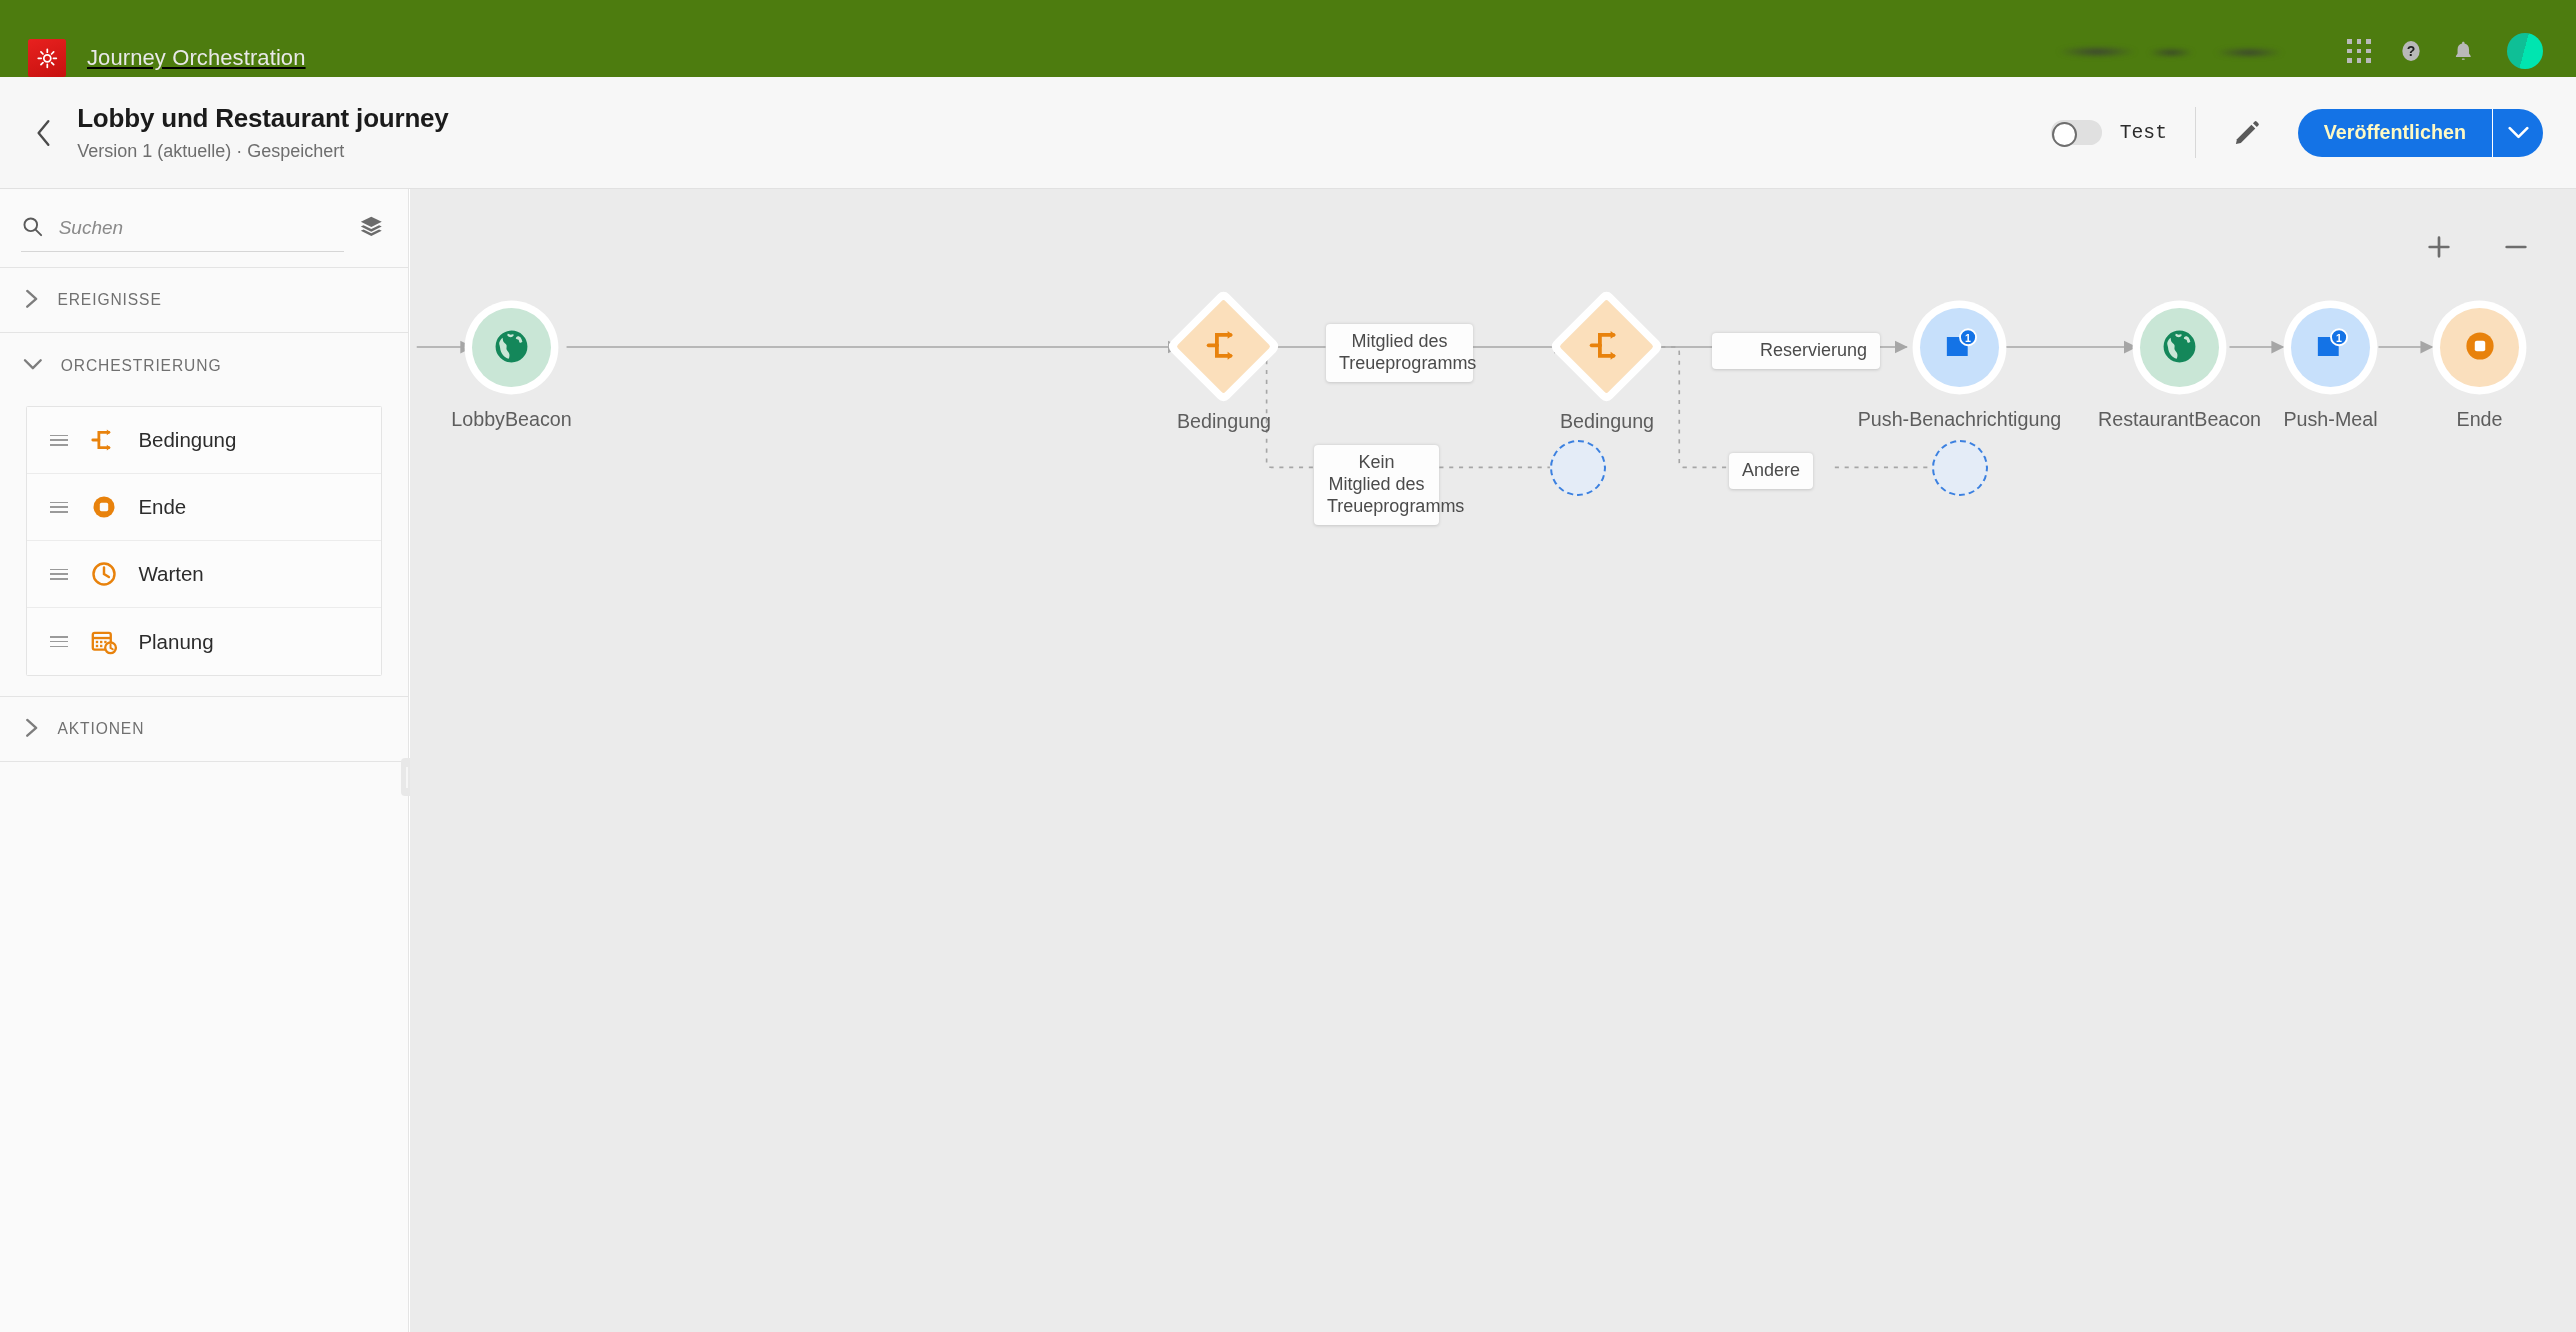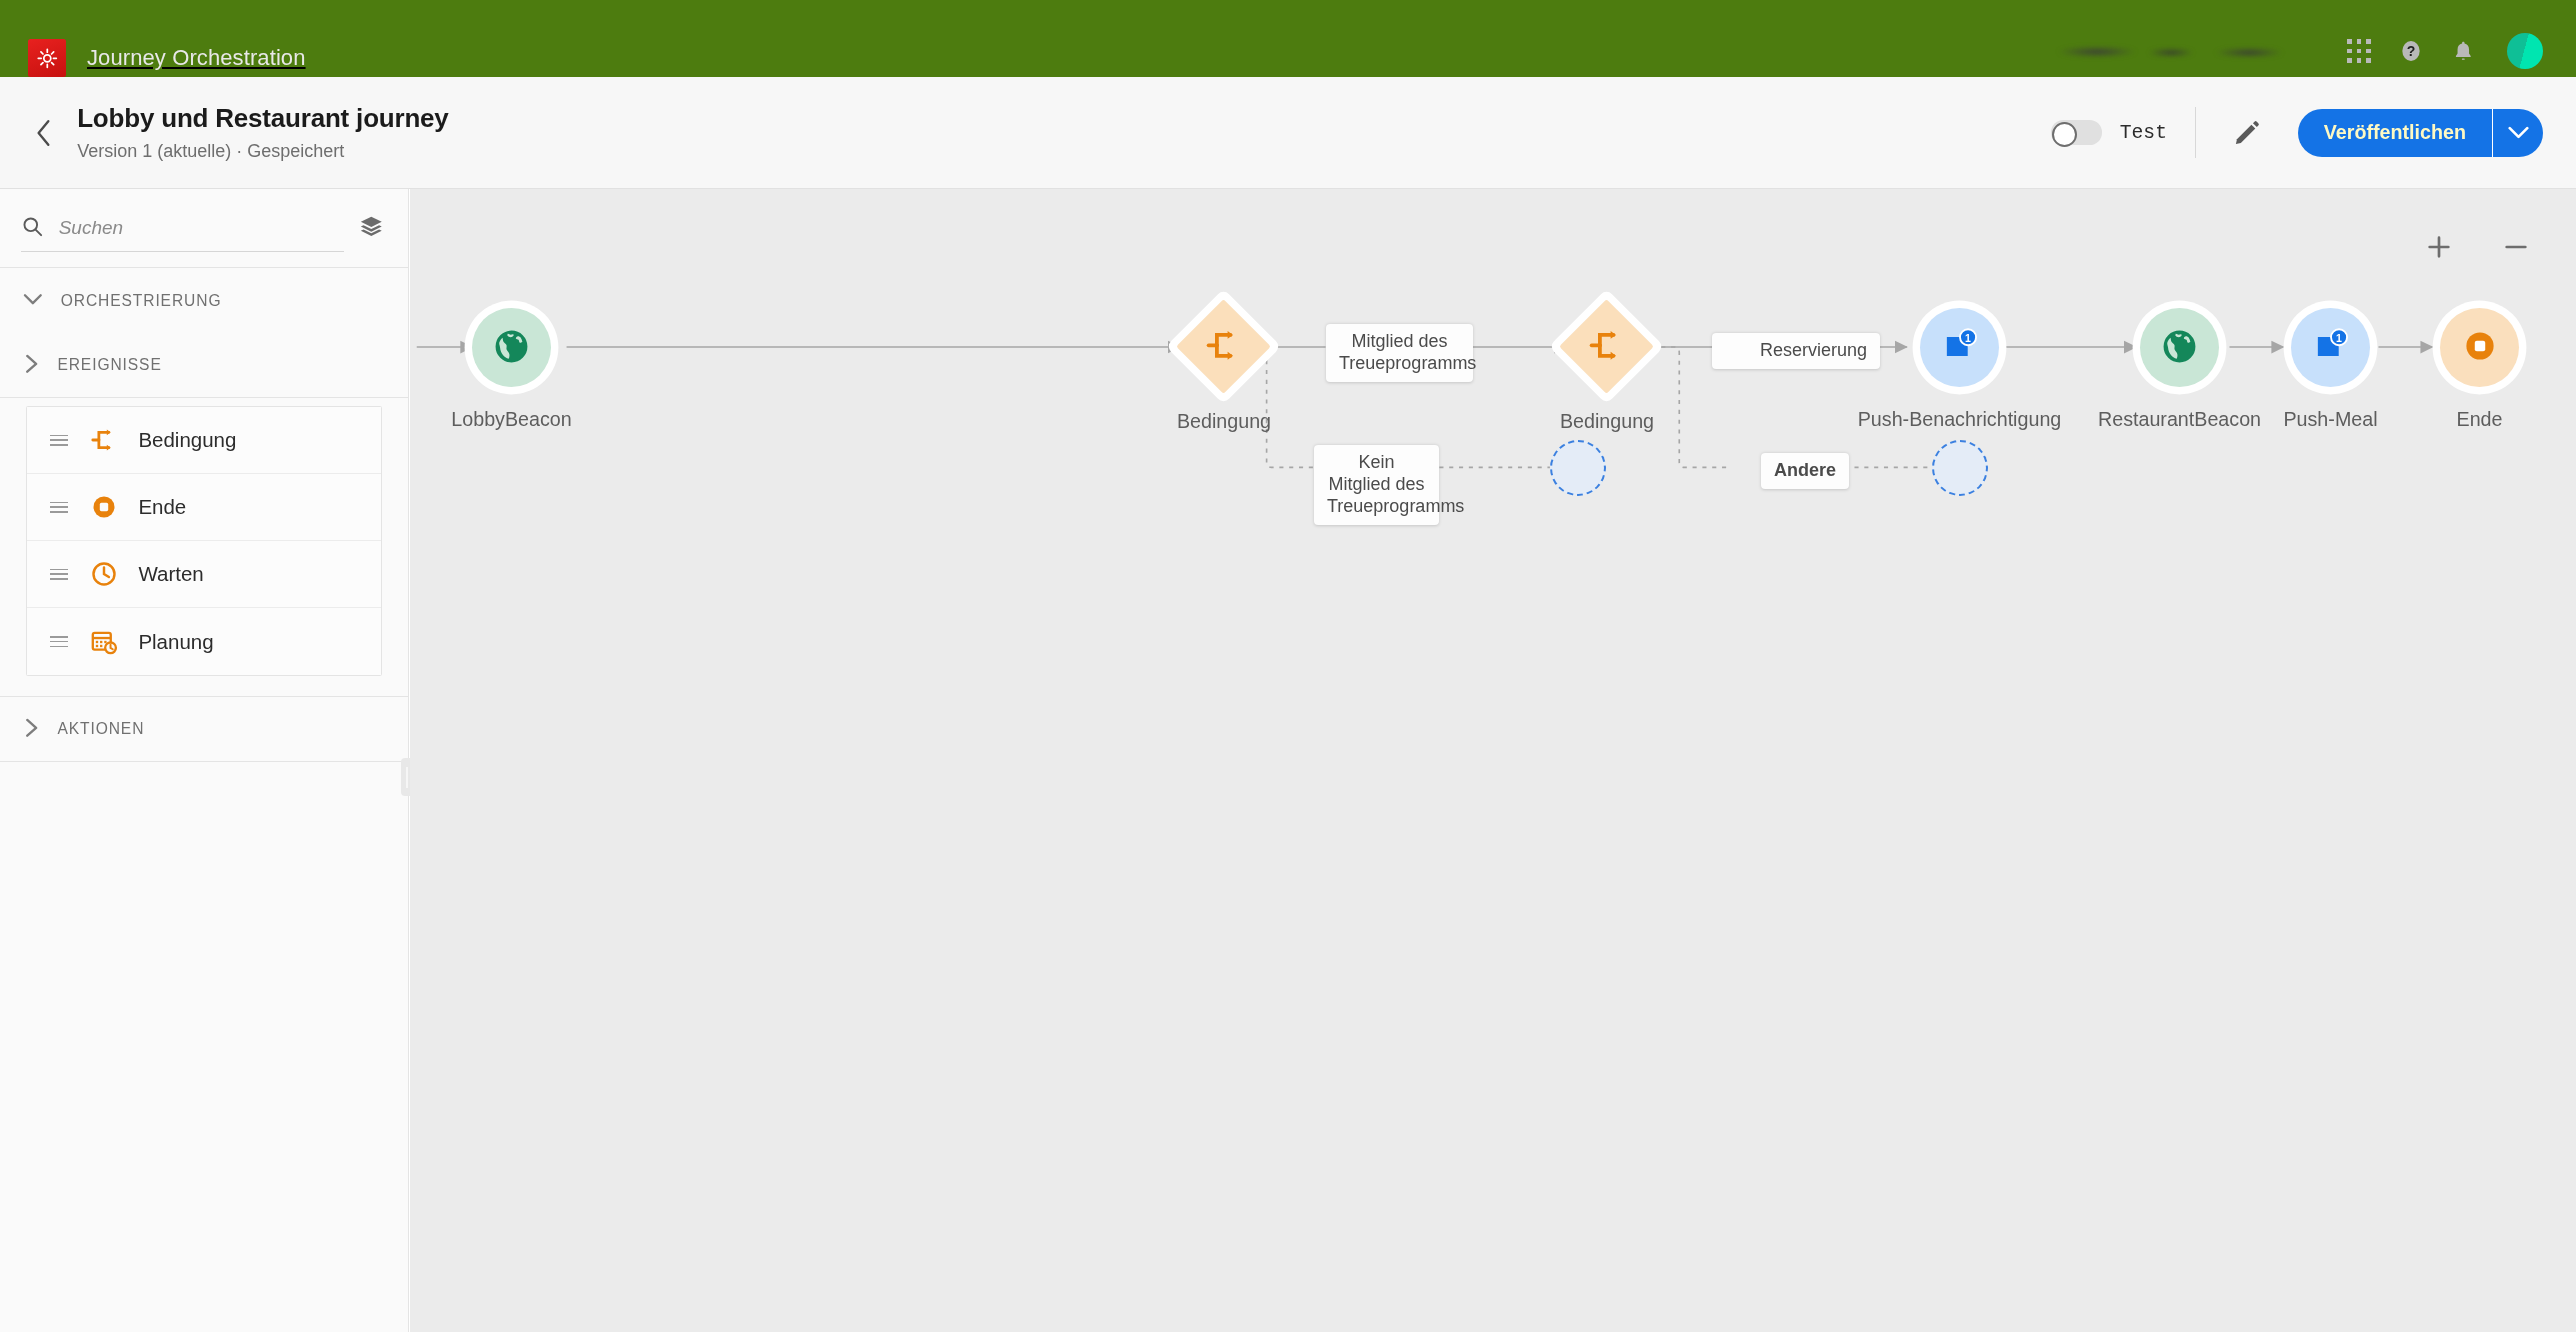--- a/index.html
+++ b/index.html
@@ -274,36 +274,36 @@
     </div>
     <div class="layers-btn">
       <svg width="24.6" height="24.6" viewBox="0 0 24 24" fill="#6b6b6b">
         <path d="M12 2.6L1.8 7.6 12 12.6l10.2-5z"></path>
         <path d="M1.8 12.2l10.2 5 10.2-5-2.6-1.3L12 14.6 4.4 10.9z"></path>
         <path d="M1.8 16.4l10.2 5 10.2-5-2.6-1.3L12 18.8 4.4 15.1z"></path>
       </svg>
     </div>
   </div>
 
+  <div class="section-head">
+    <span>
+      <svg width="16.4" height="19.7" viewBox="0 0 14 20">
+          <path d="M3 2l9 8-9 8" stroke="#7d7d7d" stroke-width="2.4" fill="none" stroke-linecap="round" stroke-linejoin="round"></path>
+        </svg>
+    </span>
+    <span class="section-label">EREIGNISSE</span>
+  </div>
+
   <div class="section-head" style="border-bottom:none;">
     <span>
       <svg width="19.7" height="16.4" viewBox="0 0 20 14">
           <path d="M2 3l8 8 8-8" stroke="#7d7d7d" stroke-width="2.4" fill="none" stroke-linecap="round" stroke-linejoin="round"></path>
         </svg>
     </span>
     <span class="section-label">ORCHESTRIERUNG</span>
-  </div>
-
-  <div class="section-head">
-    <span>
-      <svg width="16.4" height="19.7" viewBox="0 0 14 20">
-          <path d="M3 2l9 8-9 8" stroke="#7d7d7d" stroke-width="2.4" fill="none" stroke-linecap="round" stroke-linejoin="round"></path>
-        </svg>
-    </span>
-    <span class="section-label">EREIGNISSE</span>
   </div>
 
   <div class="palette">
     <div class="palette-box">
 
       <div class="palette-item">
         <span class="drag-grip">
             <i></i>
             <i></i>
             <i></i>
@@ -534,17 +534,17 @@
     </div>
 
     <div class="placeholder" style="left:1140px; top:251px;"></div>
     <div class="placeholder" style="left:1522px; top:251px;"></div>
 
     <div class="edge-label" style="left:916px; top:135px; width:147px;">Mitglied des
 Treueprogramms</div>
     <div class="edge-label" style="left:904px; top:256px; width:125px;">Kein Mitglied des
 Treueprogramms</div>
     <div class="edge-label" style="left:1302px; top:144px;padding-left:48px;">Reservierung</div>
-    <div class="edge-label" style="left:1351px; top:264px;font-weight:bold;">Andere</div>
+    <div class="edge-label" style="left:1319px; top:264px;">Andere</div>
 
   </div>
 </div>
 
 
 </body></html>

